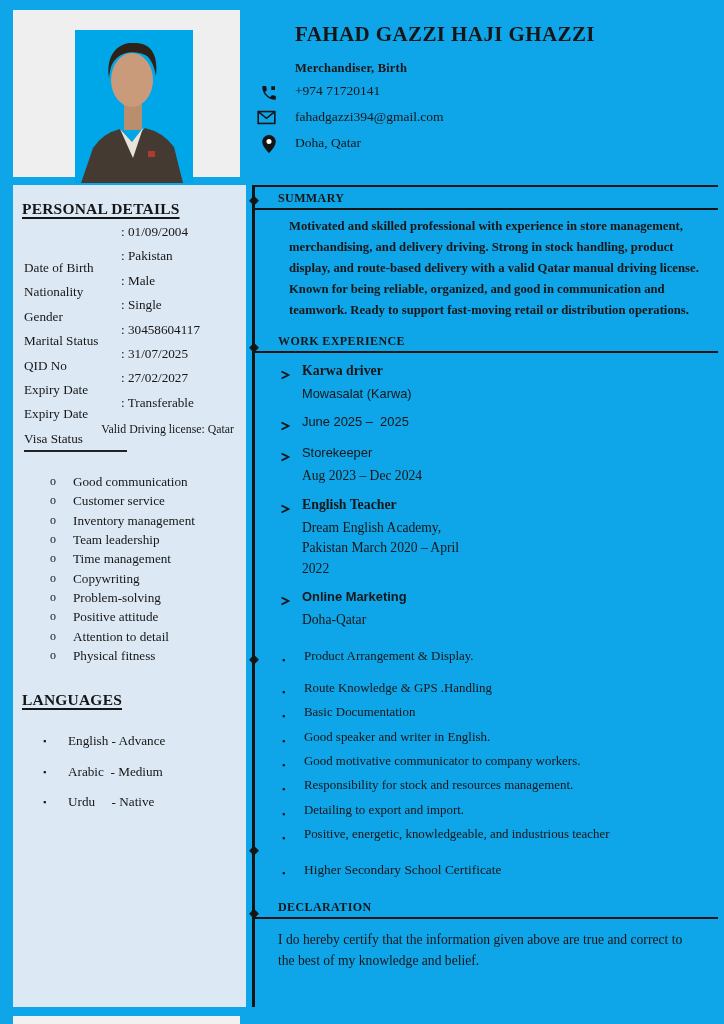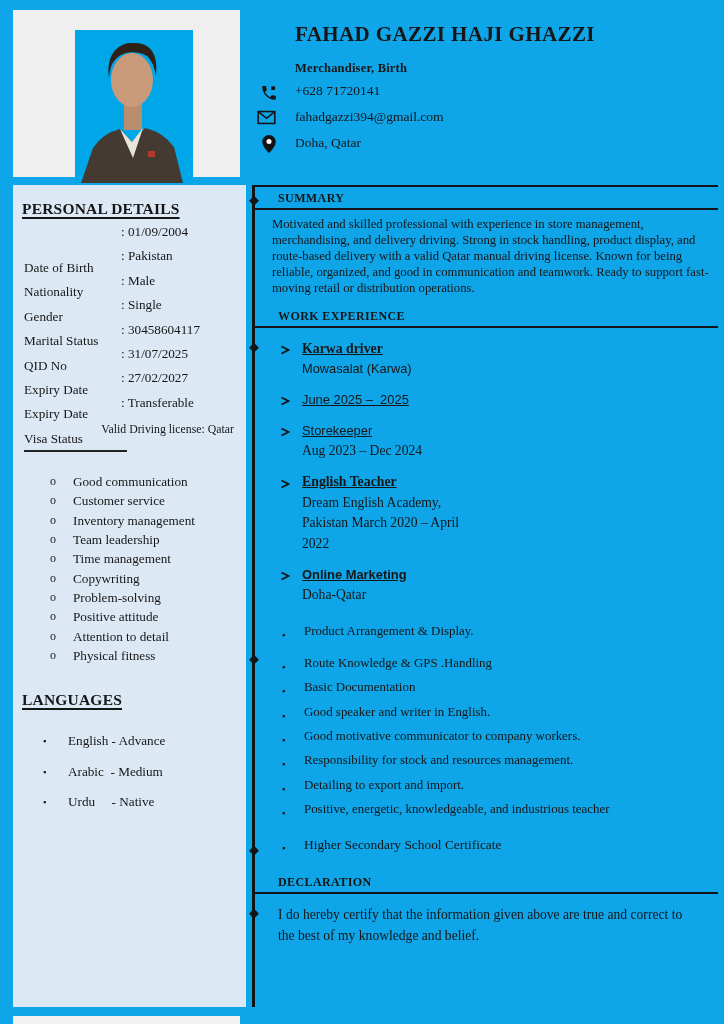--- a/index.html
+++ b/index.html
@@ -40,26 +40,26 @@
   .lang-list{list-style:none;margin:24px 0 0 0;padding:0 0 0 30px;}
   .lang-list li{display:flex;font-size:13.2px;margin-bottom:14.5px;white-space:pre;}
   .l-b{width:25px;flex:0 0 25px;font-size:9px;padding-top:3px;}
   .bottom-strip{position:absolute;left:13px;top:1016px;width:227px;height:8px;background:#f1f1f1;}
 
   
   .vline{position:absolute;left:252px;top:185px;width:3px;height:822px;background:#141414;}
   .right-col{position:absolute;left:252px;top:185px;width:466px;border-top:2px solid #141414;}
   .sec-h{margin:0;padding:4px 0 2px 26px;font-size:12px;font-weight:bold;letter-spacing:.4px;
          border-bottom:2.5px solid #141414;}
-  .summary-text{margin:6px 6px 9px 20px;font-size:12.7px;line-height:16px;}
+  .summary-text{margin:6px 6px 9px 37px;font-size:12.7px;line-height:21px;font-weight:bold;}
   .mt8{margin-top:8px;} .mt6{margin-top:6px;} .mt10{margin-top:10px;}
 
   .we-list{list-style:none;margin:10px 0 0 0;padding:0 0 0 28px;}
   .we-item{margin-bottom:10px;}
-  .we-row{display:flex;align-items:center;text-decoration:underline;}
+  .we-row{display:flex;align-items:flex-start;}
   .we-marker{width:22px;flex:0 0 22px;padding-top:3px;}
   .we-title{font-size:13.8px;white-space:pre;}
   .title-bold{font-weight:bold;}
   .title-sans{font-family:"Liberation Sans","DejaVu Sans",sans-serif;font-size:12.9px;}
   .we-lines{margin-left:22px;}
   .we-line{font-size:13.6px;line-height:20.4px;}
   .lines-sans .we-line{font-family:"Liberation Sans","DejaVu Sans",sans-serif;font-size:12.8px;}
 
   .ps-list{list-style:none;margin:0;padding:6px 0 2px 30px;}
   .ps-list li{display:flex;font-size:12.9px;line-height:20.4px;}
@@ -94,21 +94,21 @@
 
   <div class="h-name">FAHAD GAZZI HAJI GHAZZI</div>
   <div class="h-title">Merchandiser, Birth</div>
 
   <span class="c-icon icon-phone">
     <svg width="18" height="18" viewBox="0 0 24 24">
         <path fill="#141414" d="M6.6 10.8c1.5 2.8 3.9 5.2 6.7 6.7l2.2-2.2c.3-.3.7-.4 1.1-.3 1.1.4 2.3.6 3.6.6.6 0 1 .4 1 1V20c0 .6-.4 1-1 1C10.8 21 3 13.2 3 3.8c0-.6.4-1 1-1h3.4c.6 0 1 .4 1 1 0 1.2.2 2.4.6 3.6.1.4 0 .8-.3 1.1l-2.1 2.3z"></path>
         <rect x="15" y="3" width="5" height="5" fill="#141414"></rect>
       </svg>
   </span>
-  <div class="c-text t-phone">+628 71720141</div>
+  <div class="c-text t-phone">+974 71720141</div>
 
   <span class="c-icon icon-mail">
     <svg width="19" height="15" viewBox="0 0 24 18">
         <rect x="1.5" y="1.5" width="21" height="15" fill="none" stroke="#141414" stroke-width="2"></rect>
         <path d="M2 2 L12 10 L22 2" fill="none" stroke="#141414" stroke-width="2"></path>
       </svg>
   </span>
   <div class="c-text t-mail">fahadgazzi394@gmail.com</div>
 
   <span class="c-icon icon-pin">

